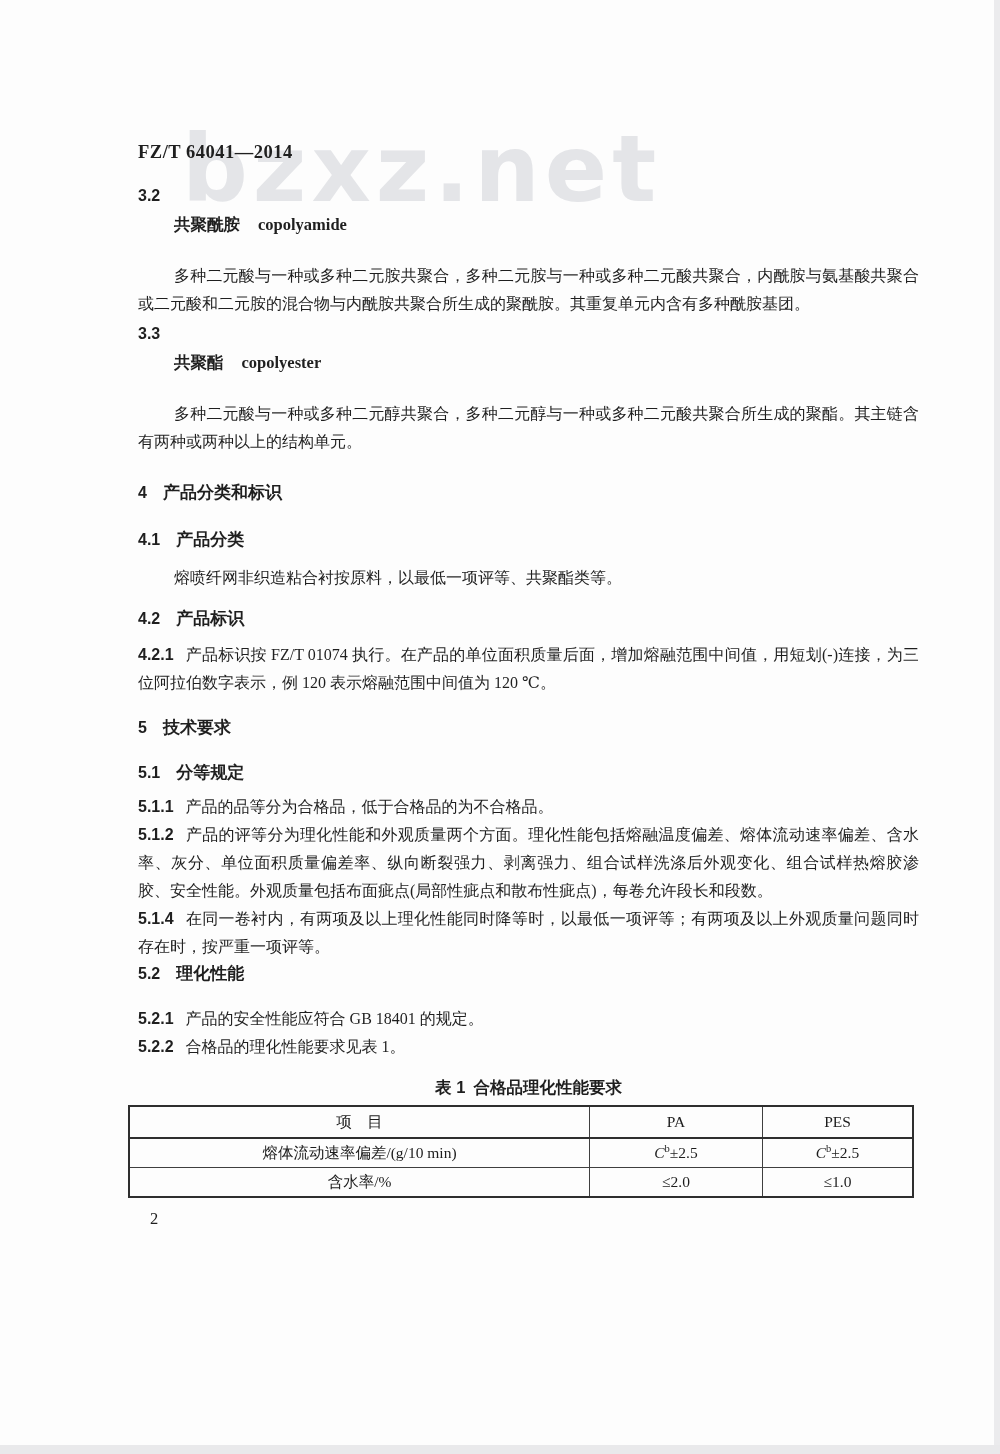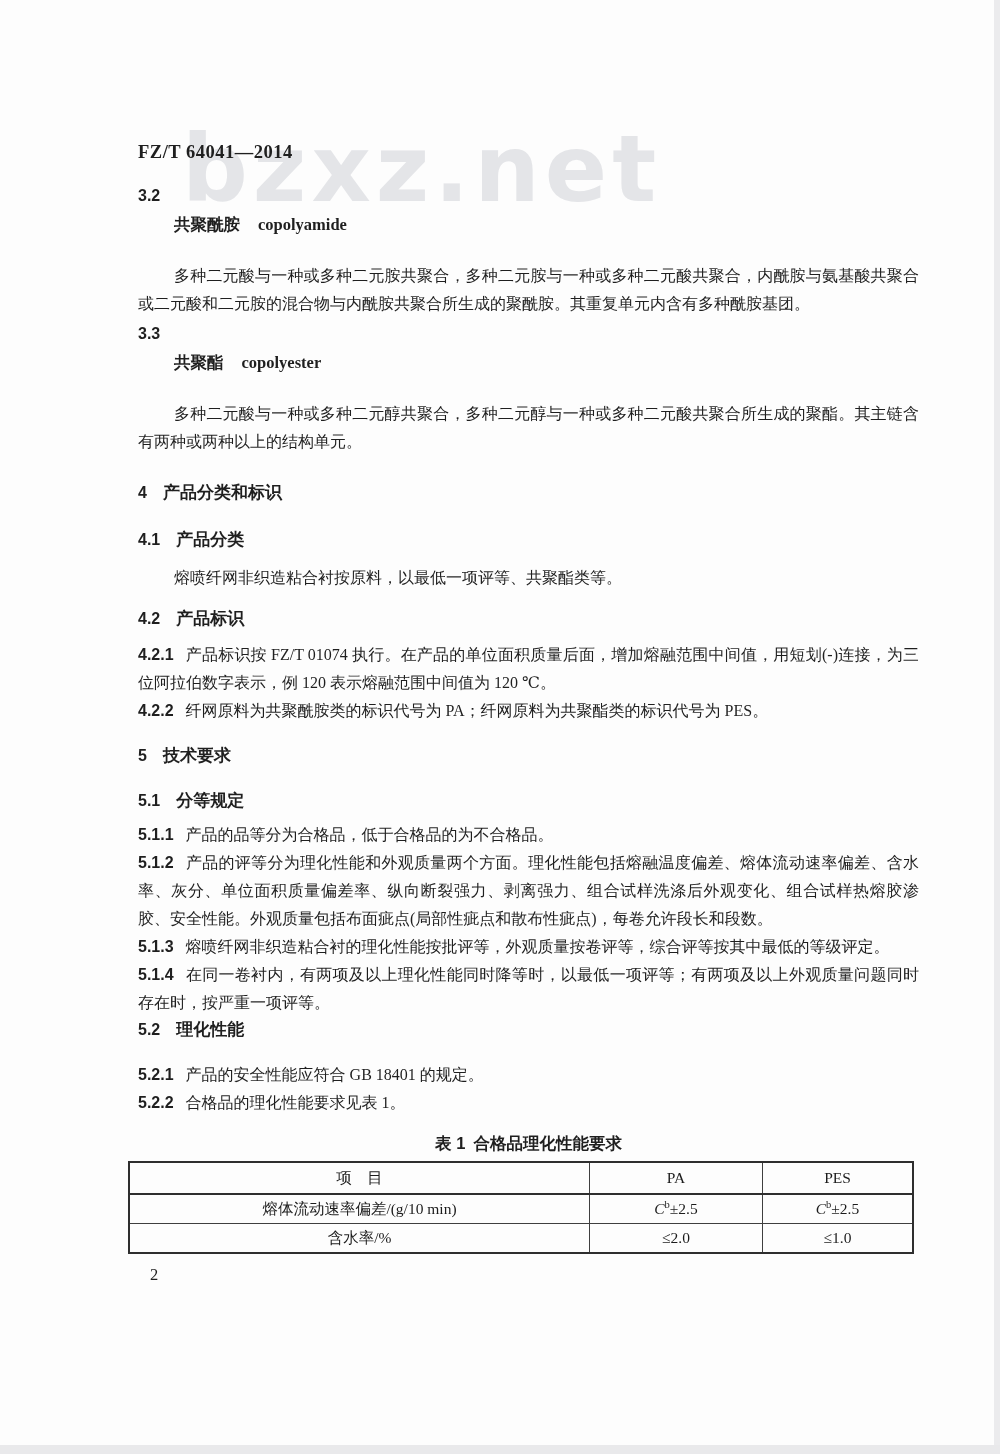--- a/index.html
+++ b/index.html
@@ -80,39 +80,33 @@
     <span class="cnum">4.1</span><span>产品分类</span>
   </div>
   <p class="para indent" style="margin-top:12px">熔喷纤网非织造粘合衬按原料，以最低一项评等、共聚酯类等。</p>
 
   <div class="sec-h" style="margin-top:14px">
     <span class="cnum">4.2</span><span>产品标识</span>
   </div>
   <p class="para" style="margin-top:10px">
     <span class="cnum">4.2.1</span><span>产品标识按 FZ/T 01074 执行。在产品的单位面积质量后面，增加熔融范围中间值，用短划(-)连接，为三位阿拉伯数字表示，例 120 表示熔融范围中间值为 120 ℃。</span>
   </p>
-  <p class="para">
-    <span class="cnum">4.2.2</span><span>纤网原料为共聚酰胺类的标识代号为 PA；纤网原料为共聚酯类的标识代号为 PES。</span>
-  </p>
 
   <div class="sec-h" style="margin-top:18px">
     <span class="cnum">5</span><span>技术要求</span>
   </div>
 
   <div class="sec-h" style="margin-top:20px">
     <span class="cnum">5.1</span><span>分等规定</span>
   </div>
   <p class="para" style="margin-top:8px">
     <span class="cnum">5.1.1</span><span>产品的品等分为合格品，低于合格品的为不合格品。</span>
   </p>
   <p class="para">
     <span class="cnum">5.1.2</span><span>产品的评等分为理化性能和外观质量两个方面。理化性能包括熔融温度偏差、熔体流动速率偏差、含水率、灰分、单位面积质量偏差率、纵向断裂强力、剥离强力、组合试样洗涤后外观变化、组合试样热熔胶渗胶、安全性能。外观质量包括布面疵点(局部性疵点和散布性疵点)，每卷允许段长和段数。</span>
-  </p>
-  <p class="para">
-    <span class="cnum">5.1.3</span><span>熔喷纤网非织造粘合衬的理化性能按批评等，外观质量按卷评等，综合评等按其中最低的等级评定。</span>
   </p>
   <p class="para">
     <span class="cnum">5.1.4</span><span>在同一卷衬内，有两项及以上理化性能同时降等时，以最低一项评等；有两项及以上外观质量问题同时存在时，按严重一项评等。</span>
   </p>
 
   <div class="sec-h" style="margin-top:0px">
     <span class="cnum">5.2</span><span>理化性能</span>
   </div>
   <p class="para" style="margin-top:19px">
     <span class="cnum">5.2.1</span><span>产品的安全性能应符合 GB 18401 的规定。</span>

